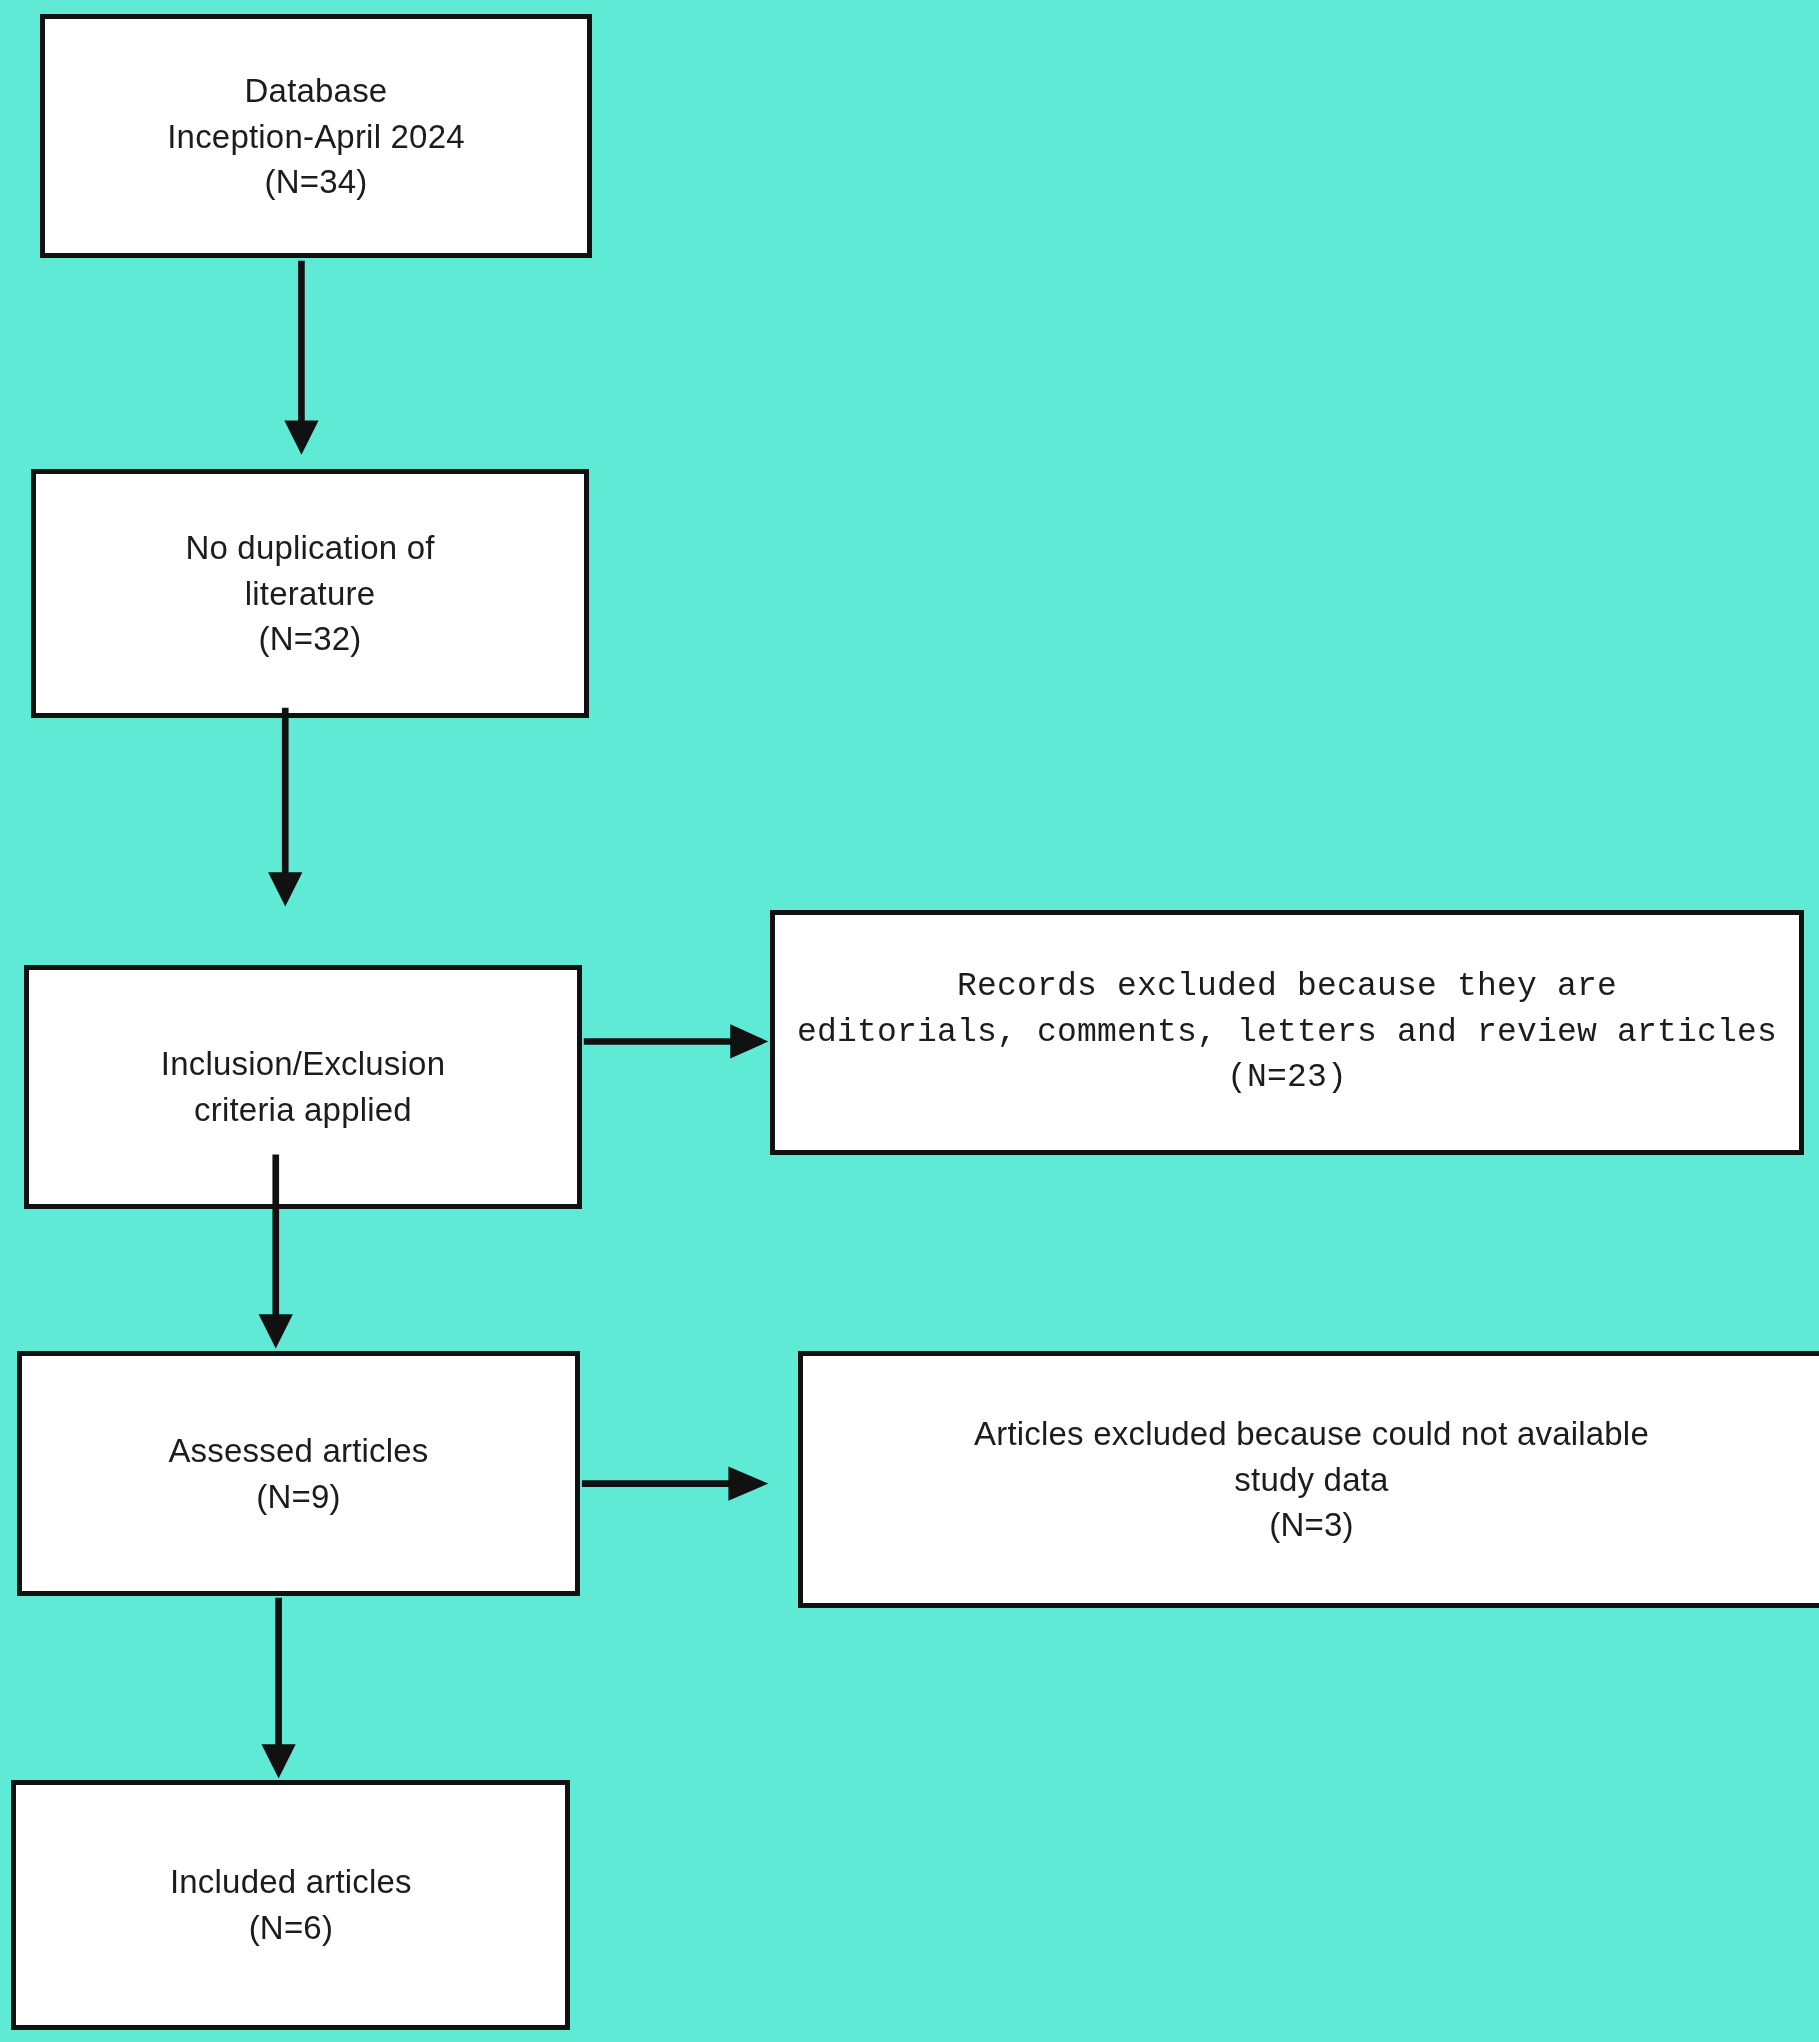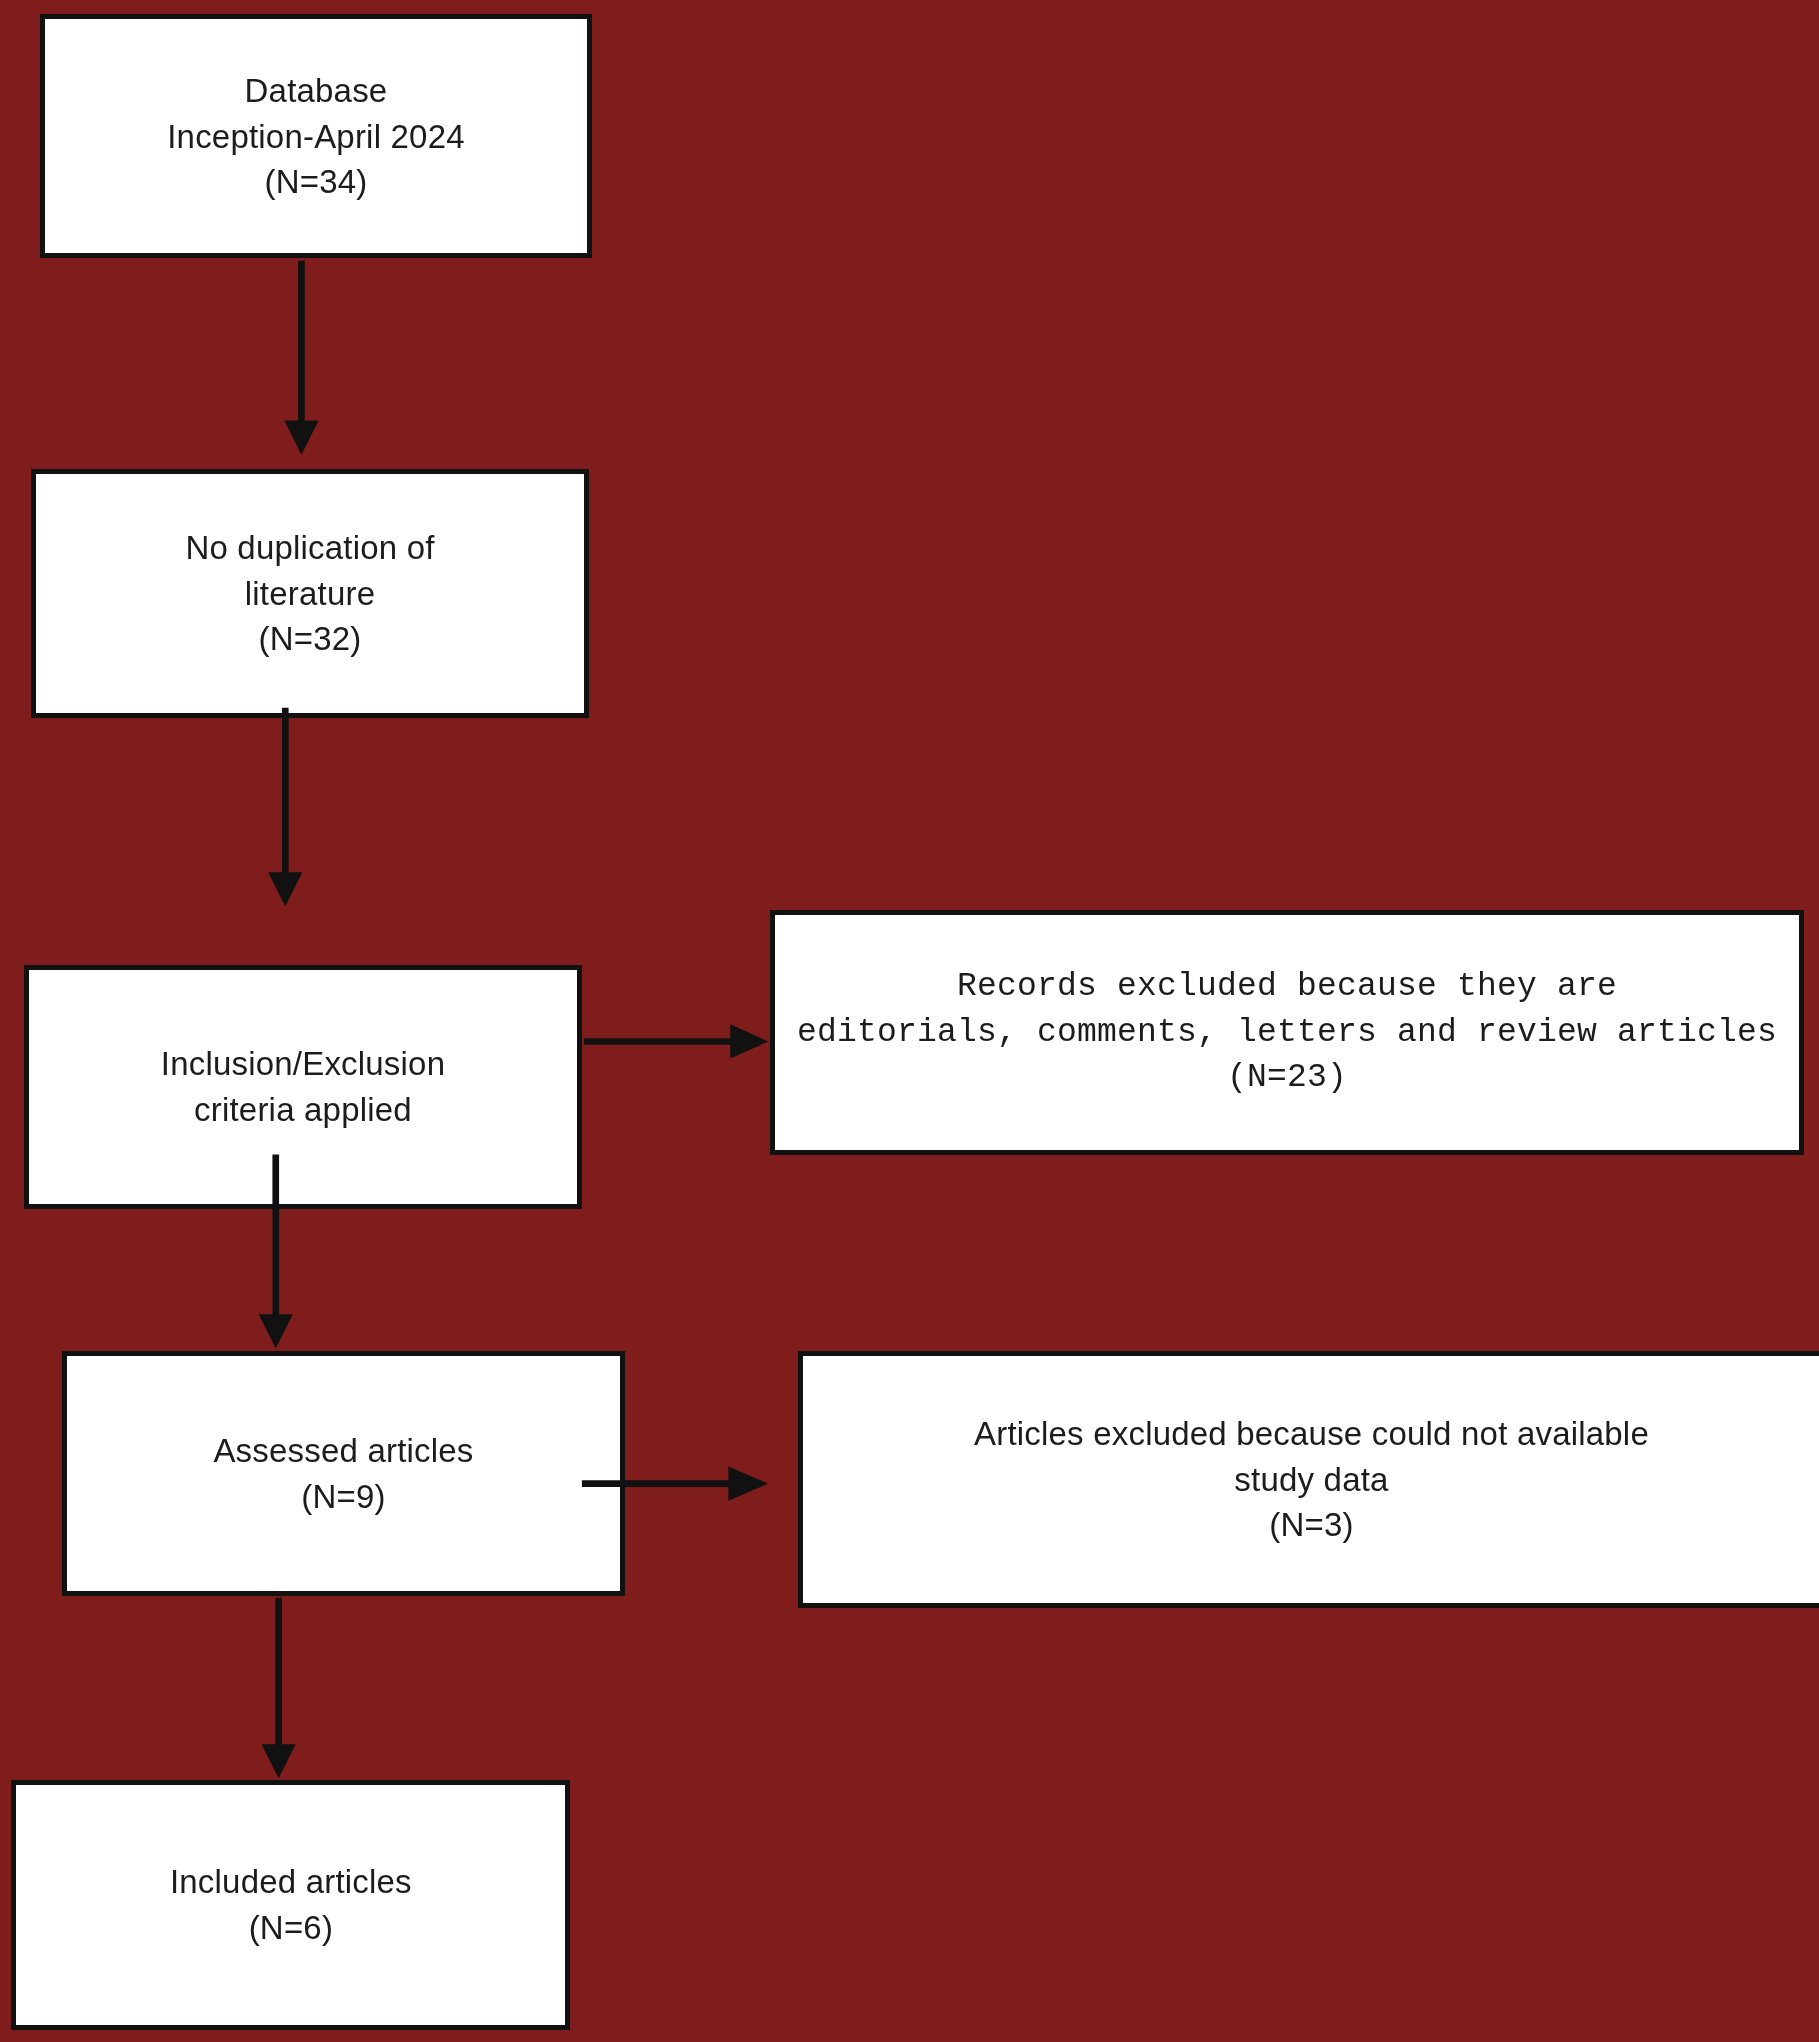--- a/index.html
+++ b/index.html
@@ -4,21 +4,21 @@
 <style>
   html, body {
     margin: 0;
     padding: 0;
     background: #ffffff;
   }
   .canvas {
     position: relative;
     width: 1819px;
     height: 2043px;
-    background: #7f1d1d;
+    background: #5eead4;
     font-family: "Liberation Sans", "DejaVu Sans", sans-serif;
     color: #1c1c1c;
     overflow: hidden;
   }
   .flow-box {
     position: absolute;
     background: #ffffff;
     border: 5.7px solid #111111;
     box-sizing: border-box;
     display: flex;
@@ -29,21 +29,21 @@
   .flow-box .box-text {
     white-space: pre-line;
     font-size: 33px;
     line-height: 1.38;
     letter-spacing: 0.2px;
   }
   
   .box-database  { left: 40px;  top: 14.3px;   width: 552px;  height: 244px; }
   .box-dedup     { left: 31px;  top: 457px;  width: 558px;  height: 249px; margin-top: 12px; }
   .box-criteria  { left: 24px;  top: 932px;  width: 558px;  height: 244px; margin-top: 33px; }
-  .box-assessed  { left: 17px;  top: 1351px; width: 563px;  height: 245px; margin-left: 45px; }
+  .box-assessed  { left: 17px;  top: 1351px; width: 563px;  height: 245px; }
   .box-included  { left: 11.4px;  top: 1780px; width: 559px;  height: 250px; }
   
   .box-excluded-records  { left: 770px; top: 910px;  width: 1034px; height: 245px; font-family: Liberation Mono, monospace; }
   .box-excluded-articles { left: 770px; top: 1351px; width: 1027px; height: 257px; margin-left: 28px; }
 
   .connectors {
     position: absolute;
     left: 0;
     top: 0;
     pointer-events: none;

